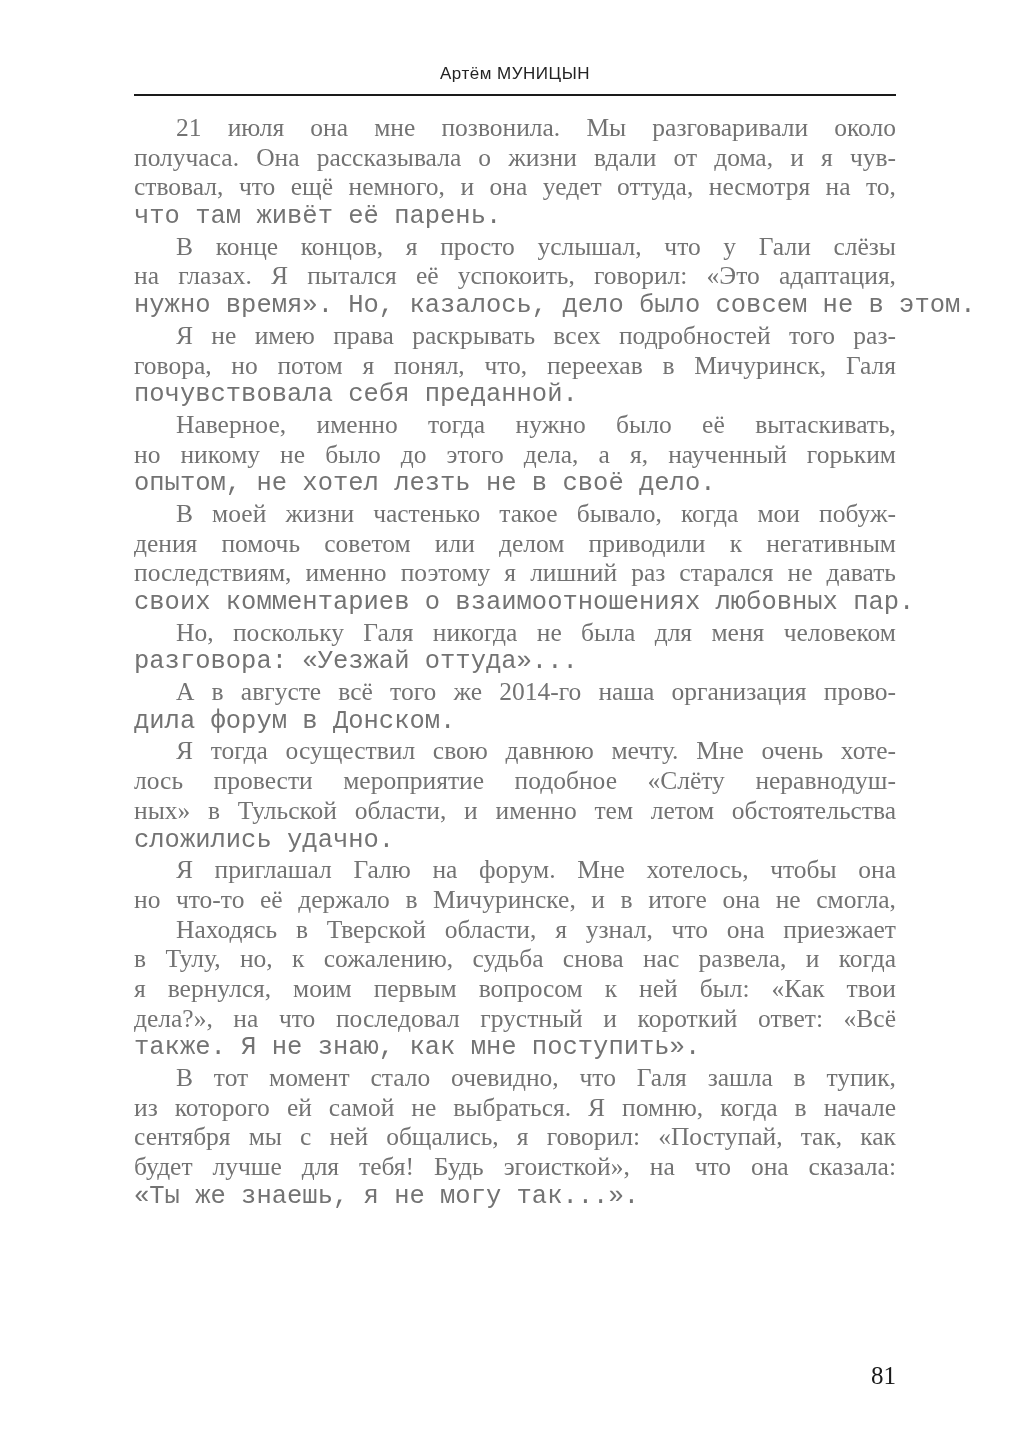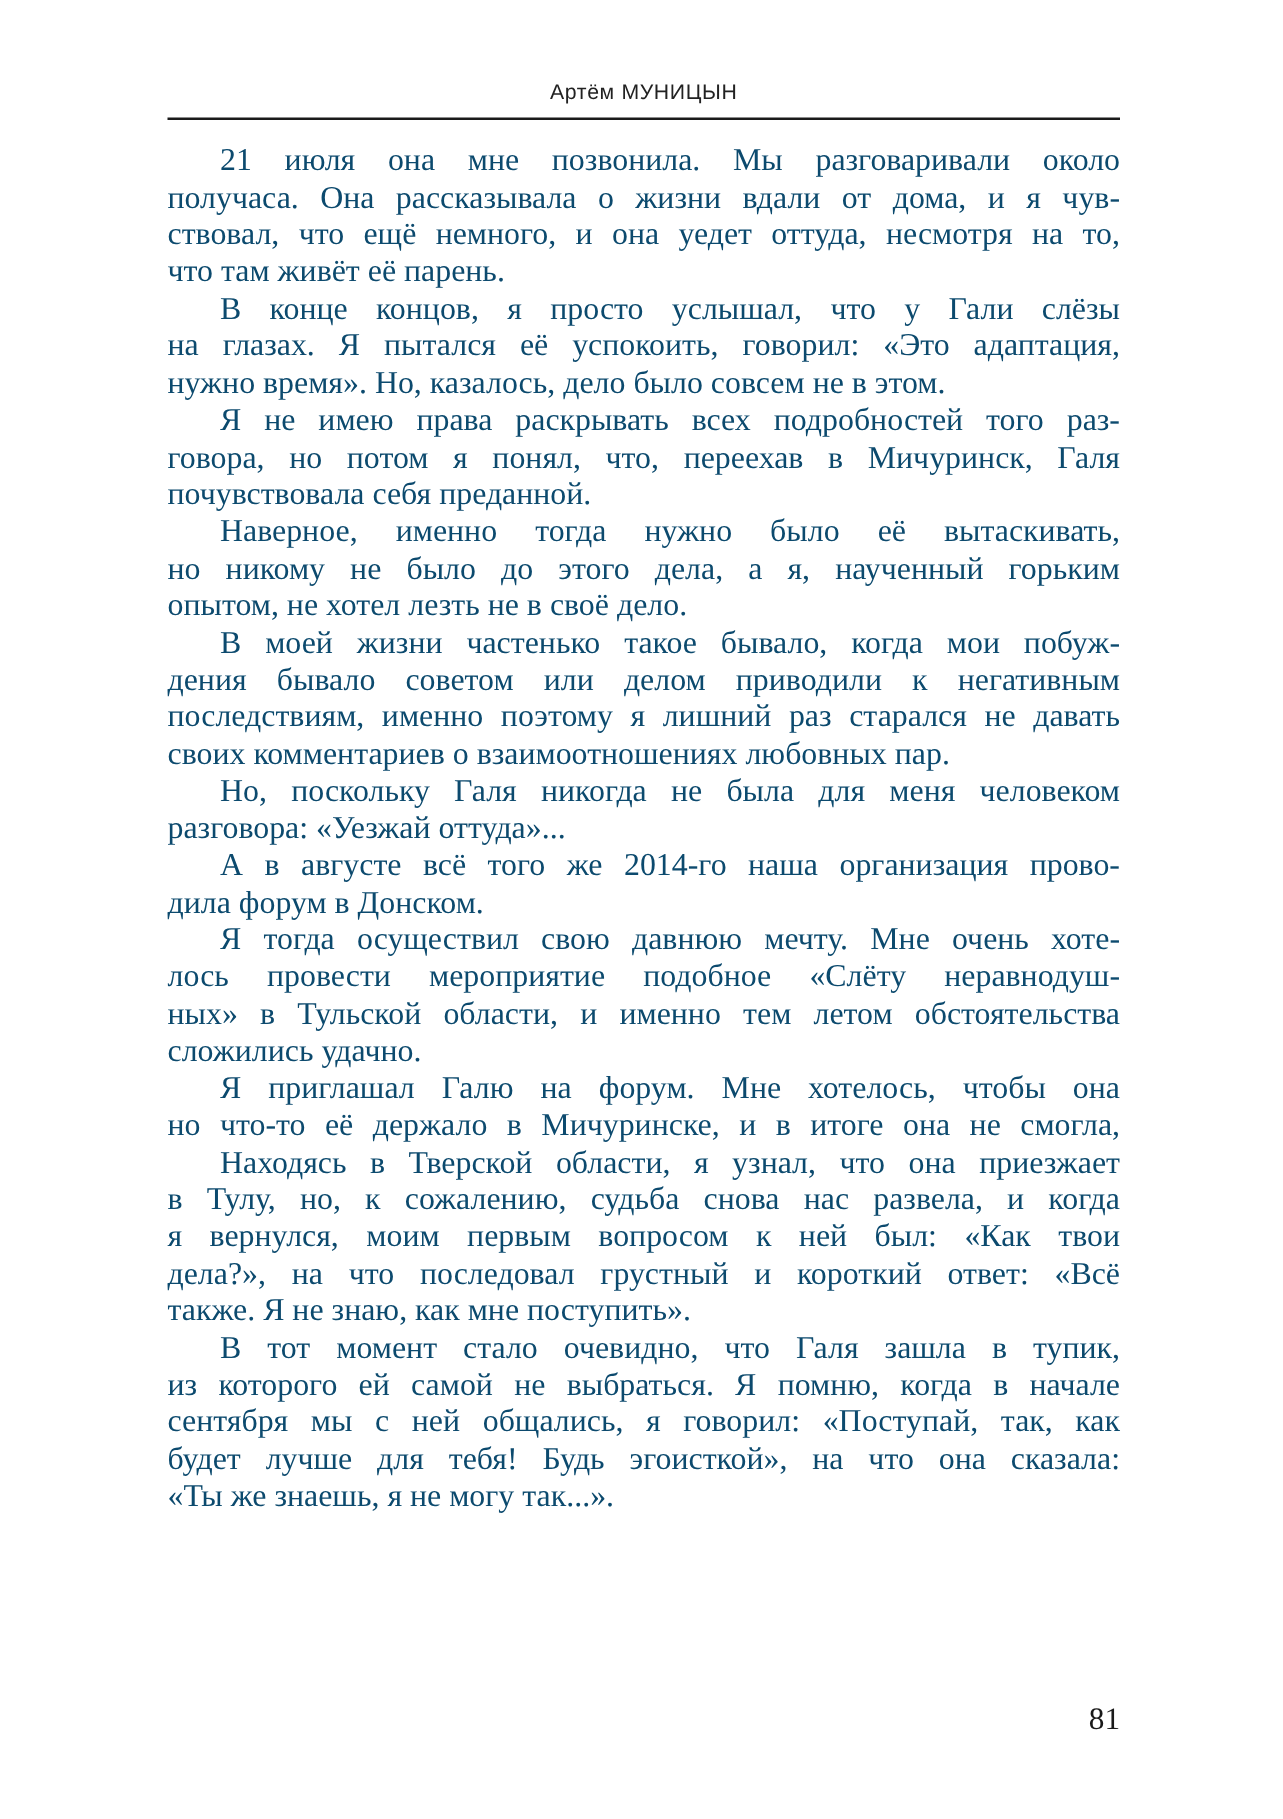--- a/index.html
+++ b/index.html
@@ -10,30 +10,30 @@
     text-align: center;
     font-family: "Liberation Sans", "DejaVu Sans", sans-serif;
     font-size: 17px; letter-spacing: 0.5px; color: #222;
   }
   .rule {
     position: absolute; left: 118px; width: 762px; top: 94px; height: 2px; background: #1a1a1a;
   }
   .body-text {
     position: absolute; left: 118px; width: 762px; top: 113px;
     font-family: "Liberation Serif", "DejaVu Serif", serif;
-    font-size: 25.5px; color: #0c4a6e;
+    font-size: 25.5px; color: #737373;
   }
   .line {
     height: 29.7px; line-height: 29.7px;
     white-space: nowrap;
     text-align: justify; text-align-last: justify;
     overflow: visible;
   }
   .line.indent { padding-left: 42px; }
-  .line.last { text-align: center; text-align-last: left; }
+  .line.last { text-align: center; text-align-last: left; font-family: Liberation Mono, monospace; }
   .page-number {
     position: absolute; left: 118px; width: 762px; top: 1362px;
     text-align: right;
     font-family: "Liberation Serif", "DejaVu Serif", serif;
     font-size: 25px; color: #1a1a1a;
   }
 </style>
 </head>
 <body>
 
@@ -63,21 +63,21 @@
     </div>
 
     <div>
       <div class="line indent">Наверное, именно тогда нужно было её вытаскивать,</div>
       <div class="line">но никому не было до этого дела, а я, наученный горьким</div>
       <div class="line last">опытом, не хотел лезть не в своё дело.</div>
     </div>
 
     <div>
       <div class="line indent">В моей жизни частенько такое бывало, когда мои побуж-</div>
-      <div class="line">дения бывало советом или делом приводили к негативным</div>
+      <div class="line">дения помочь советом или делом приводили к негативным</div>
       <div class="line">последствиям, именно поэтому я лишний раз старался не давать</div>
       <div class="line last">своих комментариев о взаимоотношениях любовных пар.</div>
     </div>
 
     <div>
       <div class="line indent">Но, поскольку Галя никогда не была для меня человеком</div>
       <div class="line last">разговора: «Уезжай оттуда»...</div>
     </div>
 
     <div>

